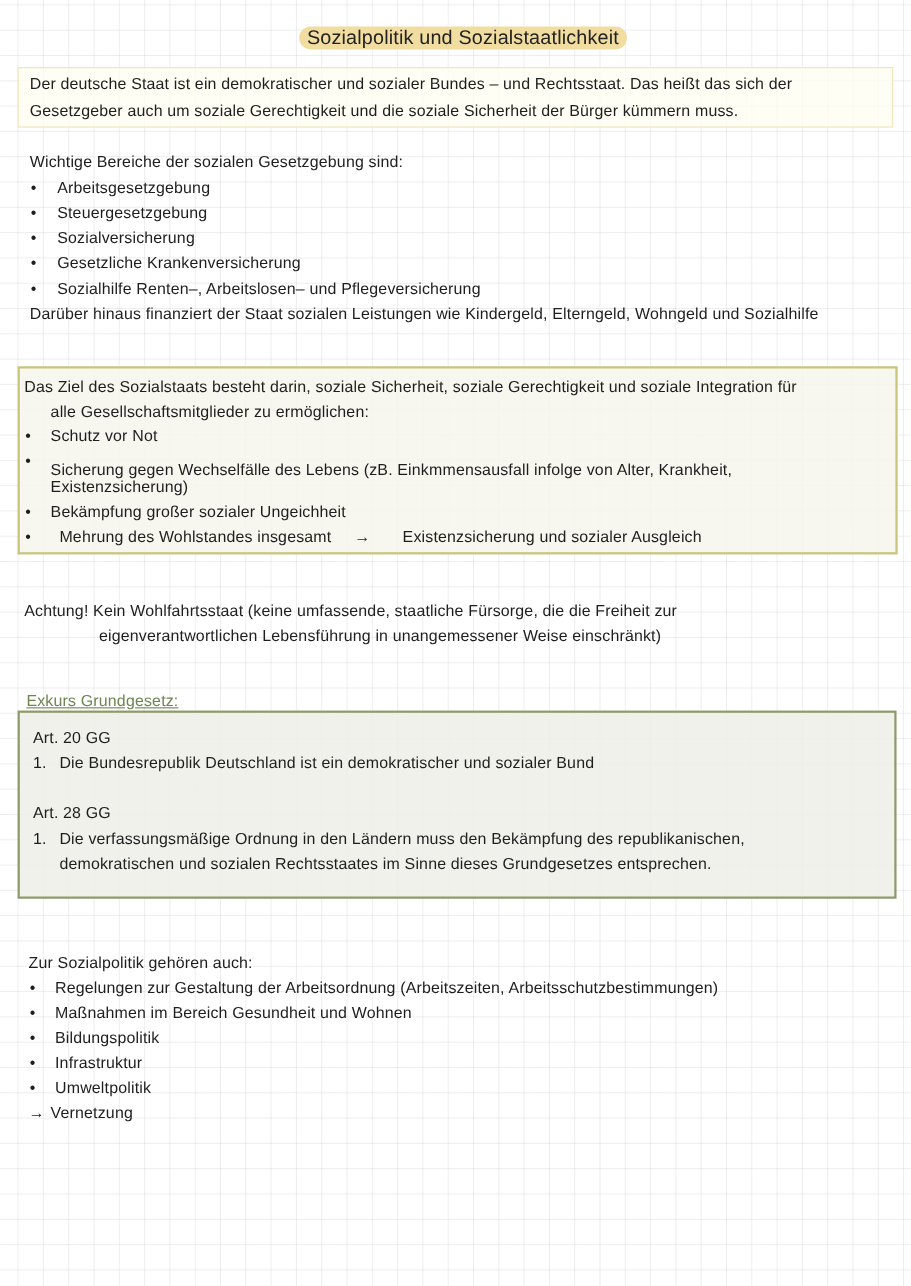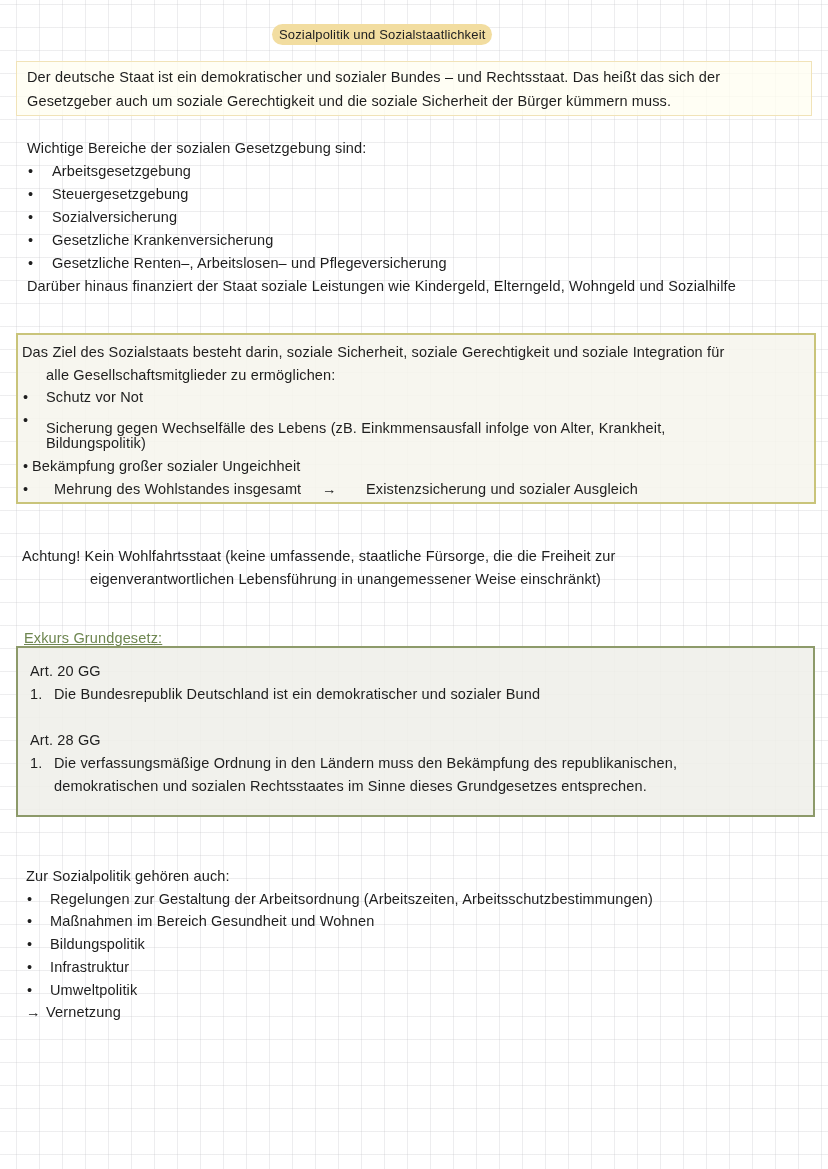--- a/index.html
+++ b/index.html
@@ -23,21 +23,21 @@
       letter-spacing: 0.15px;
     }
     .abs { position: absolute; }
     .title {
       left: 272px; top: 24px;
       height: 21px;
       padding: 0 7px;
       line-height: 21px;
       border-radius: 11px;
       background: #f2dda0;
-      font-size: 13px;
+      font-size: 18px;
       color: #222;
       white-space: nowrap;
     }
     .box-intro {
       left: 16px; top: 61px;
       width: 796px; height: 55px;
       box-sizing: border-box;
       border: 1.5px solid #f1e3b8;
       background: rgba(255,253,240,0.75);
     }
@@ -93,42 +93,42 @@
   <div>
     <span class="bullet" style="left:28px; top:206px;">•</span>
     <span class="line" style="left:52px; top:206px;">Sozialversicherung</span>
   </div>
   <div>
     <span class="bullet" style="left:28px; top:229px;">•</span>
     <span class="line" style="left:52px; top:229px;">Gesetzliche Krankenversicherung</span>
   </div>
   <div>
     <span class="bullet" style="left:28px; top:252px;">•</span>
-    <span class="line" style="left:52px; top:252px;">Gesetzliche Renten–, Arbeitslosen– und Pflegeversicherung</span>
+    <span class="line" style="left:52px; top:252px;">Sozialhilfe Renten–, Arbeitslosen– und Pflegeversicherung</span>
   </div>
 </div>
-<div class="line" style="left:27px; top:275px;">Darüber hinaus finanziert der Staat soziale Leistungen wie Kindergeld, Elterngeld, Wohngeld und Sozialhilfe</div>
+<div class="line" style="left:27px; top:275px;">Darüber hinaus finanziert der Staat sozialen Leistungen wie Kindergeld, Elterngeld, Wohngeld und Sozialhilfe</div>
 
 <div class="abs box-ziel"></div>
 <div class="line" style="left:22px; top:341px;">Das Ziel des Sozialstaats besteht darin, soziale Sicherheit, soziale Gerechtigkeit und soziale Integration für</div>
 <div class="line" style="left:22px; top:364px;margin-left:24px;">alle Gesellschaftsmitglieder zu ermöglichen:</div>
 
 <div>
   <div>
     <span class="bullet" style="left:23px; top:386px;">•</span>
     <span class="line" style="left:46px; top:386px;">Schutz vor Not</span>
   </div>
   <div>
     <span class="bullet" style="left:23px; top:409px;">•</span>
     <span class="line" style="left:46px; top:417px;">Sicherung gegen Wechselfälle des Lebens (zB. Einkmmensausfall infolge von Alter, Krankheit,</span>
-    <span class="line" style="left:46px; top:432px;">Bildungspolitik)</span>
+    <span class="line" style="left:46px; top:432px;">Existenzsicherung)</span>
   </div>
   <div>
     <span class="bullet" style="left:23px; top:455px;">•</span>
-    <span class="line" style="left:32px; top:455px;">Bekämpfung großer sozialer Ungeichheit</span>
+    <span class="line" style="left:46px; top:455px;">Bekämpfung großer sozialer Ungeichheit</span>
   </div>
   <div>
     <span class="bullet" style="left:23px; top:478px;">•</span>
     <span class="line" style="left:54px; top:478px;">Mehrung des Wohlstandes insgesamt</span>
     <span class="line" style="left:322px; top:478px;">→</span>
     <span class="line" style="left:366px; top:478px;">Existenzsicherung und sozialer Ausgleich</span>
   </div>
 </div>
 
 <div class="line" style="left:22px; top:545px;">Achtung! Kein Wohlfahrtsstaat (keine umfassende, staatliche Fürsorge, die  die Freiheit zur</div>

